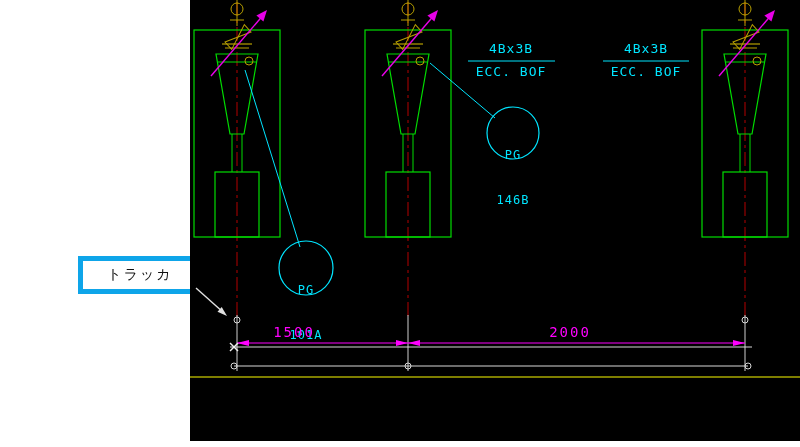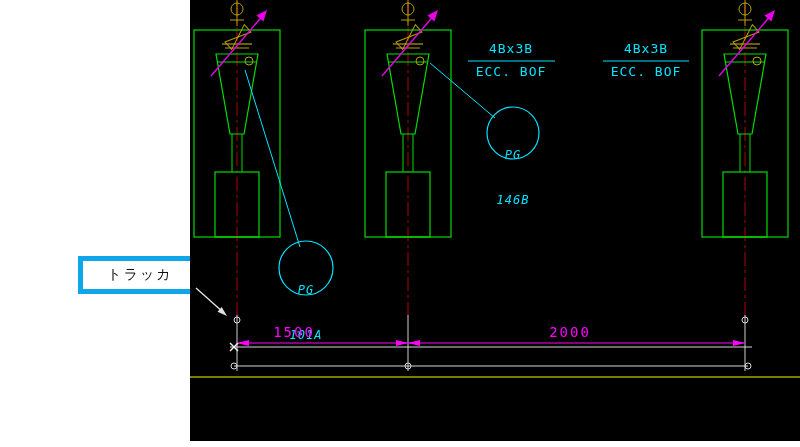--- a/index.html
+++ b/index.html
@@ -10,21 +10,21 @@
   }
   .page{position:absolute;inset:0;}
   .cad{
     position:absolute;left:190px;top:0;width:658px;height:441px;
     background:#000000;
   }
   .cad svg{position:absolute;left:0;top:0;}
   .ovl{position:absolute;text-align:center;white-space:pre;pointer-events:none;}
   .cyan{color:#00e5ff;font-size:13px;letter-spacing:1px;}
   .mag{color:#ff00ff;font-size:14px;letter-spacing:2px;}
-  .tag{line-height:15px;font-size:12px;letter-spacing:1px;font-style:italic;}
+  .tag{line-height:15px;font-size:12px;letter-spacing:1px;}
   .callout{
     position:absolute;left:78px;top:256px;width:114px;height:28px;
     border:5px solid #0ea5e9;background:#ffffff;
     display:flex;align-items:center;justify-content:center;
     font-family:"DejaVu Sans","Liberation Sans",sans-serif;
     font-size:14px;color:#111111;letter-spacing:2px;
   }
 </style>
 </head>
 <body>

